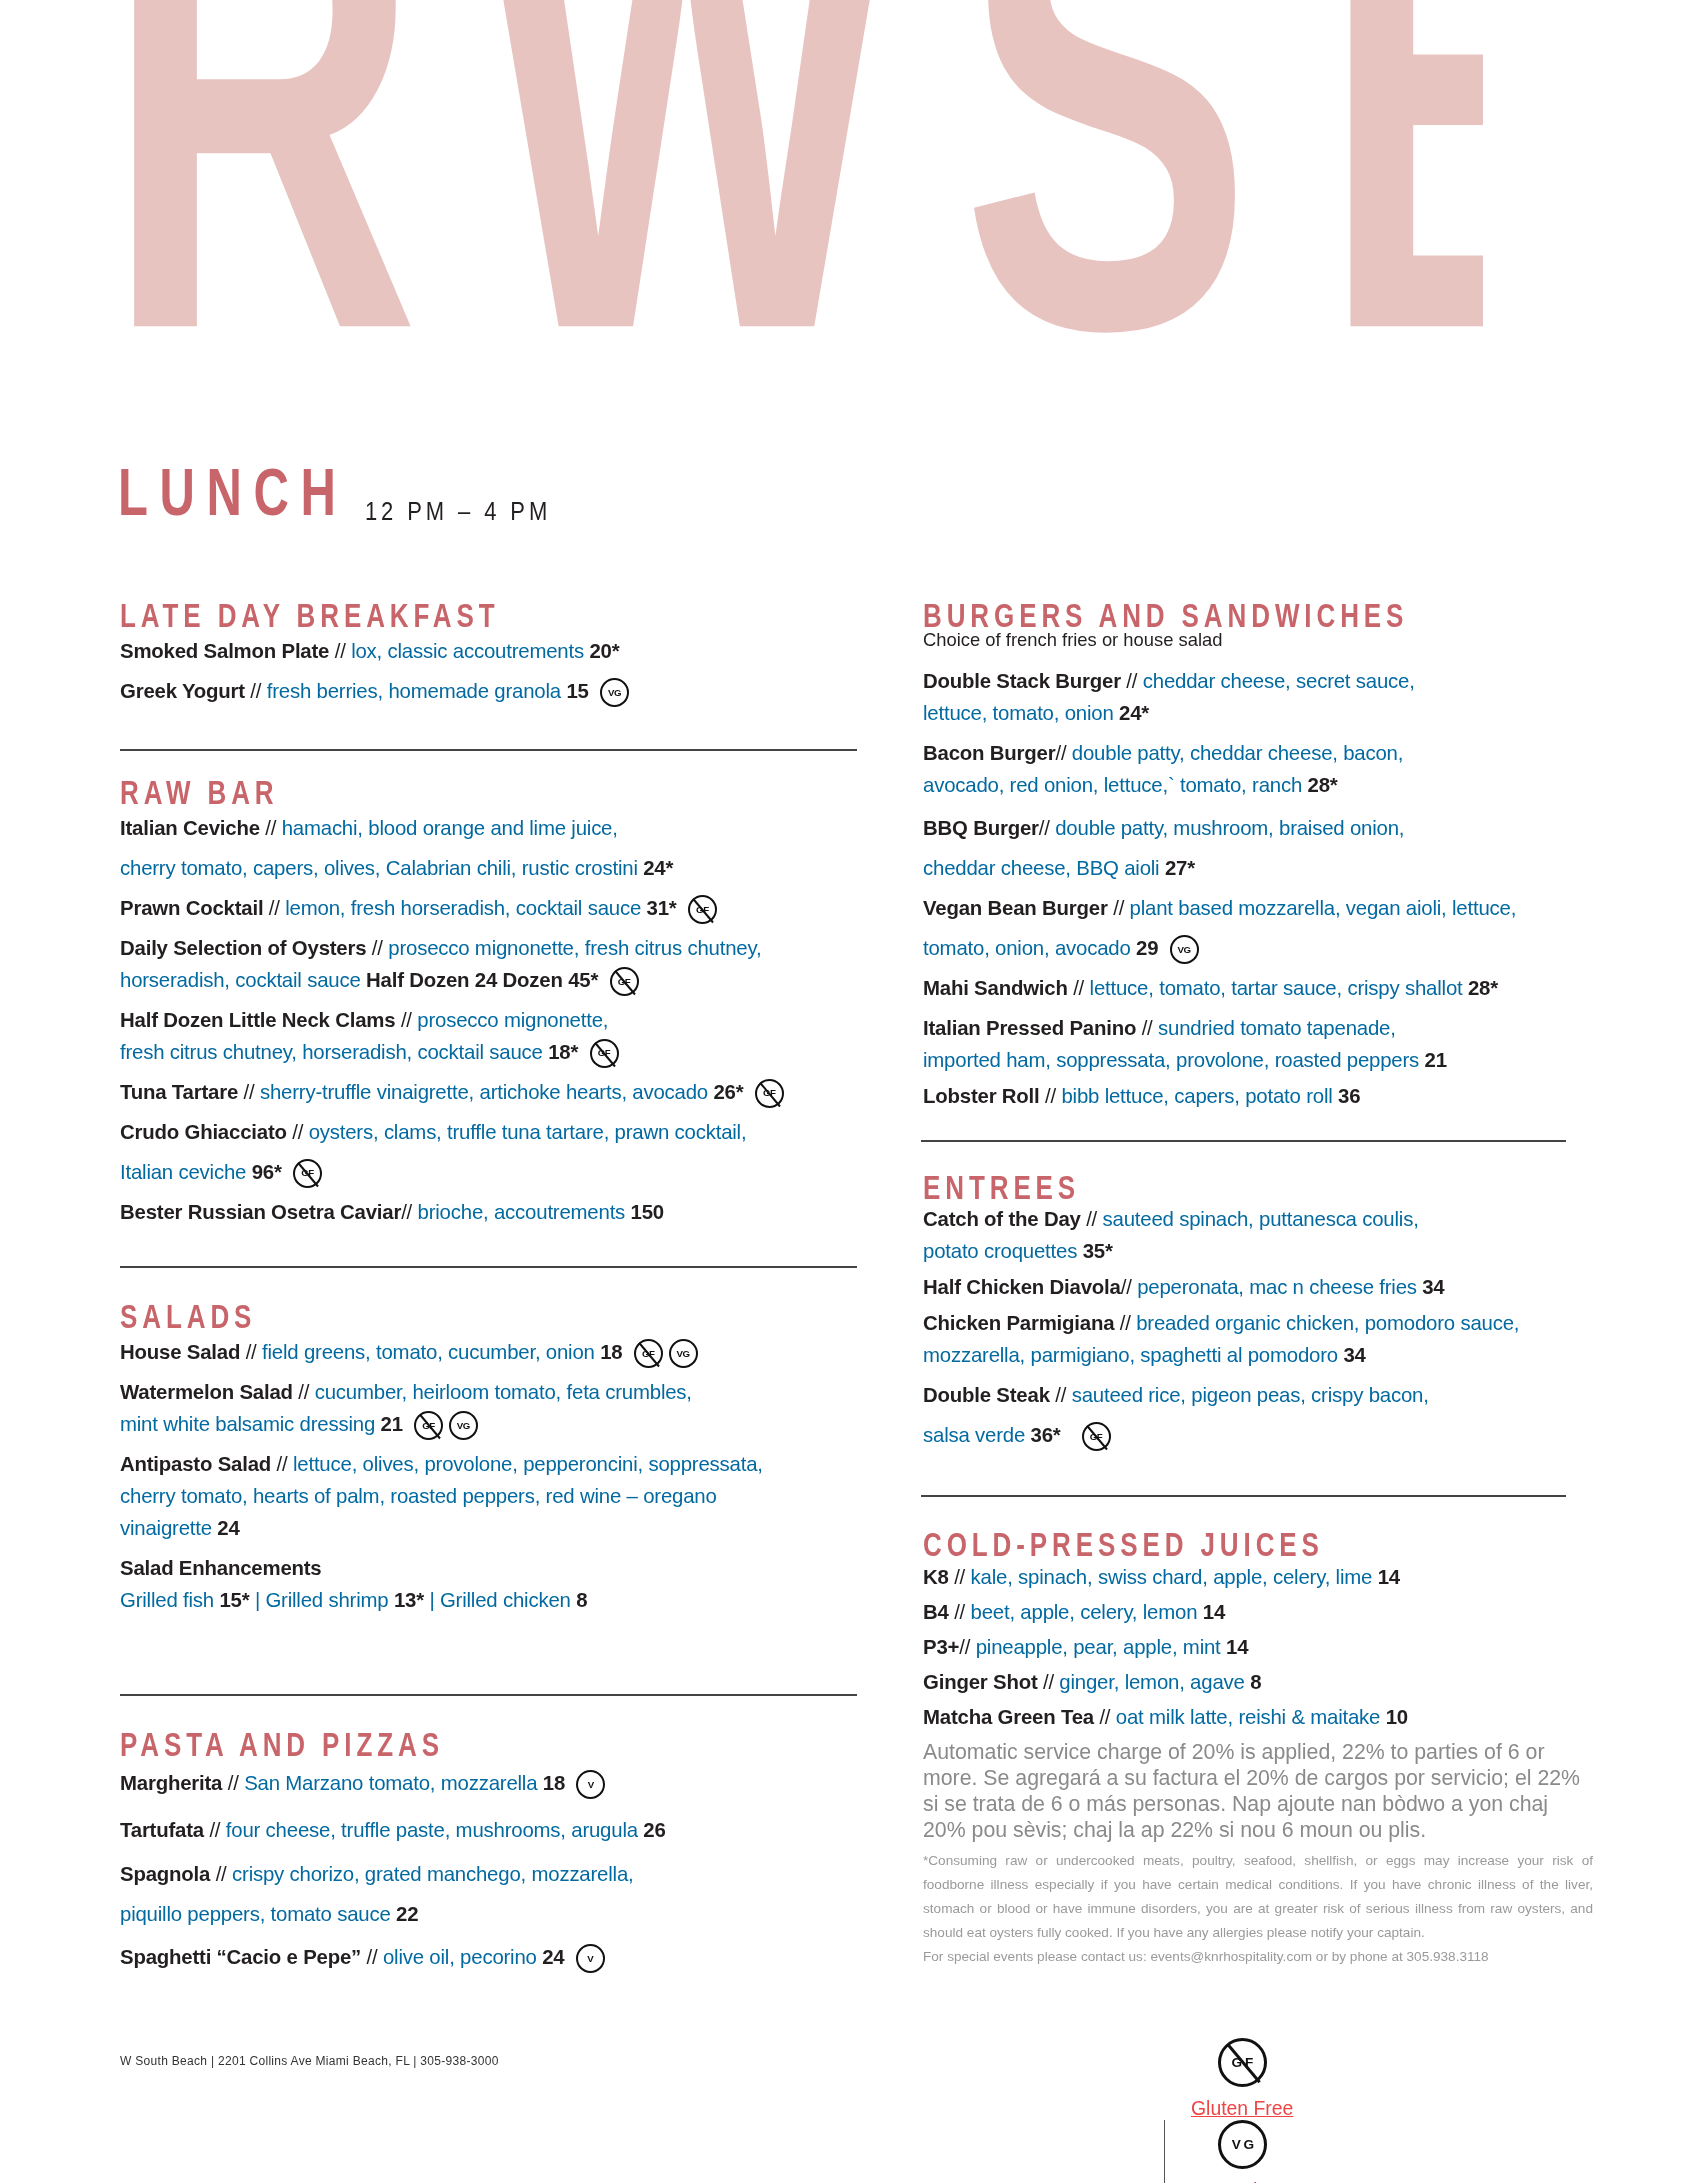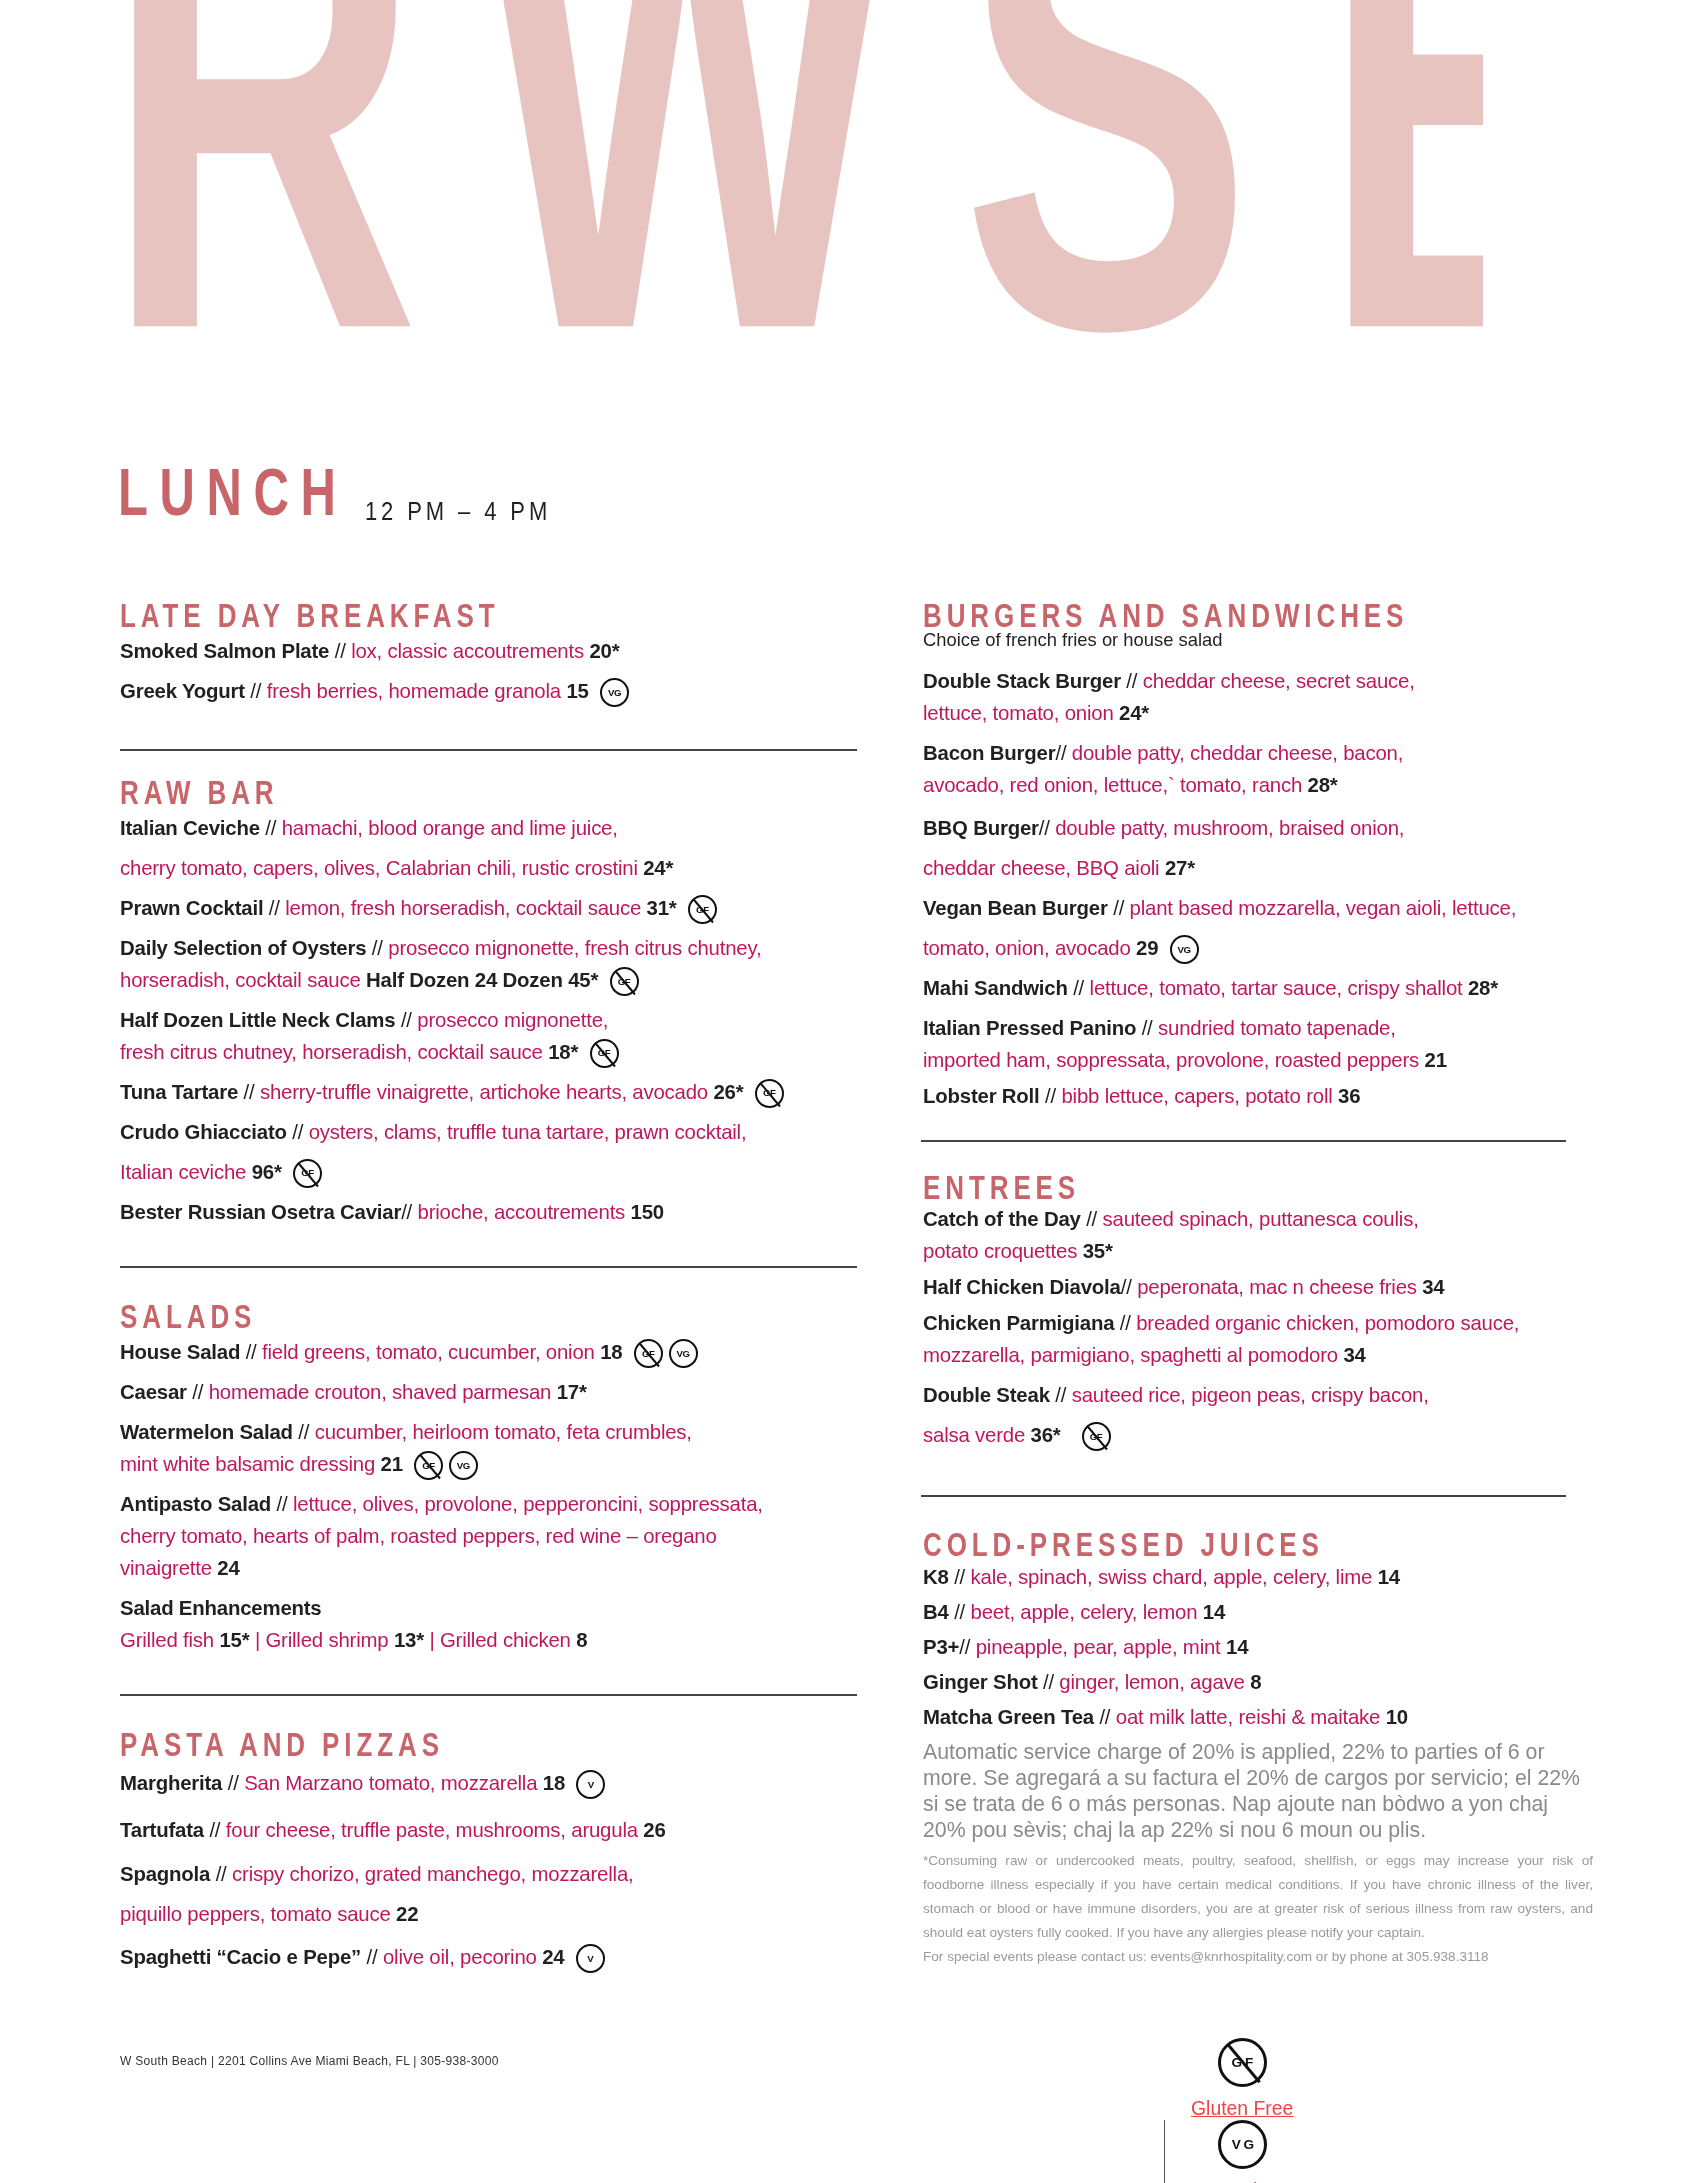--- a/index.html
+++ b/index.html
@@ -30,21 +30,21 @@
   .sec-title {
     font-weight: 700; color: #c8656a; font-size: 26px; letter-spacing: 4.9px;
     transform: scaleY(1.3); transform-origin: left top; display: inline-block; height: 35px;
   }
   .sec-sub { font-size: 18.4px; color: #231f20; font-weight: 300; margin-top: -1.9px; margin-bottom: 13.6px; }
 
   .item { font-size: 20.4px; line-height: 32px; color: #231f20; letter-spacing: -0.2px; }
   .item.tall { line-height: 40px; }
   .item .name, .item .price { font-weight: 700; }
   .item .sep { font-weight: 400; }
-  .item .desc { font-weight: 400; color: #be185d; }
+  .item .desc { font-weight: 400; color: #0369a1; }
   .gap { height: 7.8px; }
 
   .badge { display: inline-flex; align-items: center; justify-content: center;
     width: 29px; height: 29px; border: 2.4px solid #111; border-radius: 50%;
     font-size: 9.7px; font-weight: 700; vertical-align: middle; margin-left: 5.8px; position: relative; color:#111; letter-spacing: -0.5px; }
   .badge.gf::after { content:""; position:absolute; left: 50%; top: -1.9px; width: 2.4px; height: 31px; background:#111; transform: rotate(-40deg); }
 
   .divider { position: absolute; height: 1.5px; background: #444; }
 
   .service-note { font-size: 21.3px; line-height: 26px; color: #8a8a8a; font-weight: 400; }
@@ -120,23 +120,20 @@
     </div>
   </div>
   <div class="divider" style="top:1266px; left:0; width:737px"></div>
 
   <div class="section" style="top:1297px">
     <div class="sec-title">SALADS</div>
     <div class="item tall">
       <span class="name">House Salad</span><span class="sep"> // </span><span class="desc">field greens, tomato, cucumber, onion </span><span class="price">18</span>
       <span class="badge gf">GF</span><span class="badge">VG</span>
     </div>
-    <div class="item tall">
-      <span class="name">Caesar</span><span class="sep"> // </span><span class="desc">homemade crouton, shaved parmesan </span><span class="price">17*</span>
-    </div>
     <div class="item" style="margin-top:3.9px">
       <span class="name">Watermelon Salad</span><span class="sep"> // </span><span class="desc">cucumber, heirloom tomato, feta crumbles,</span><br>
       <span class="desc">mint white balsamic dressing </span><span class="price">21</span>
       <span class="badge gf">GF</span><span class="badge">VG</span>
     </div>
     <div class="gap"></div>
     <div class="item">
       <span class="name">Antipasto Salad</span><span class="sep"> // </span><span class="desc">lettuce, olives, provolone, pepperoncini, soppressata,</span><br>
       <span class="desc">cherry tomato, hearts of palm, roasted peppers, red wine – oregano</span><br>
       <span class="desc">vinaigrette </span><span class="price">24</span>

